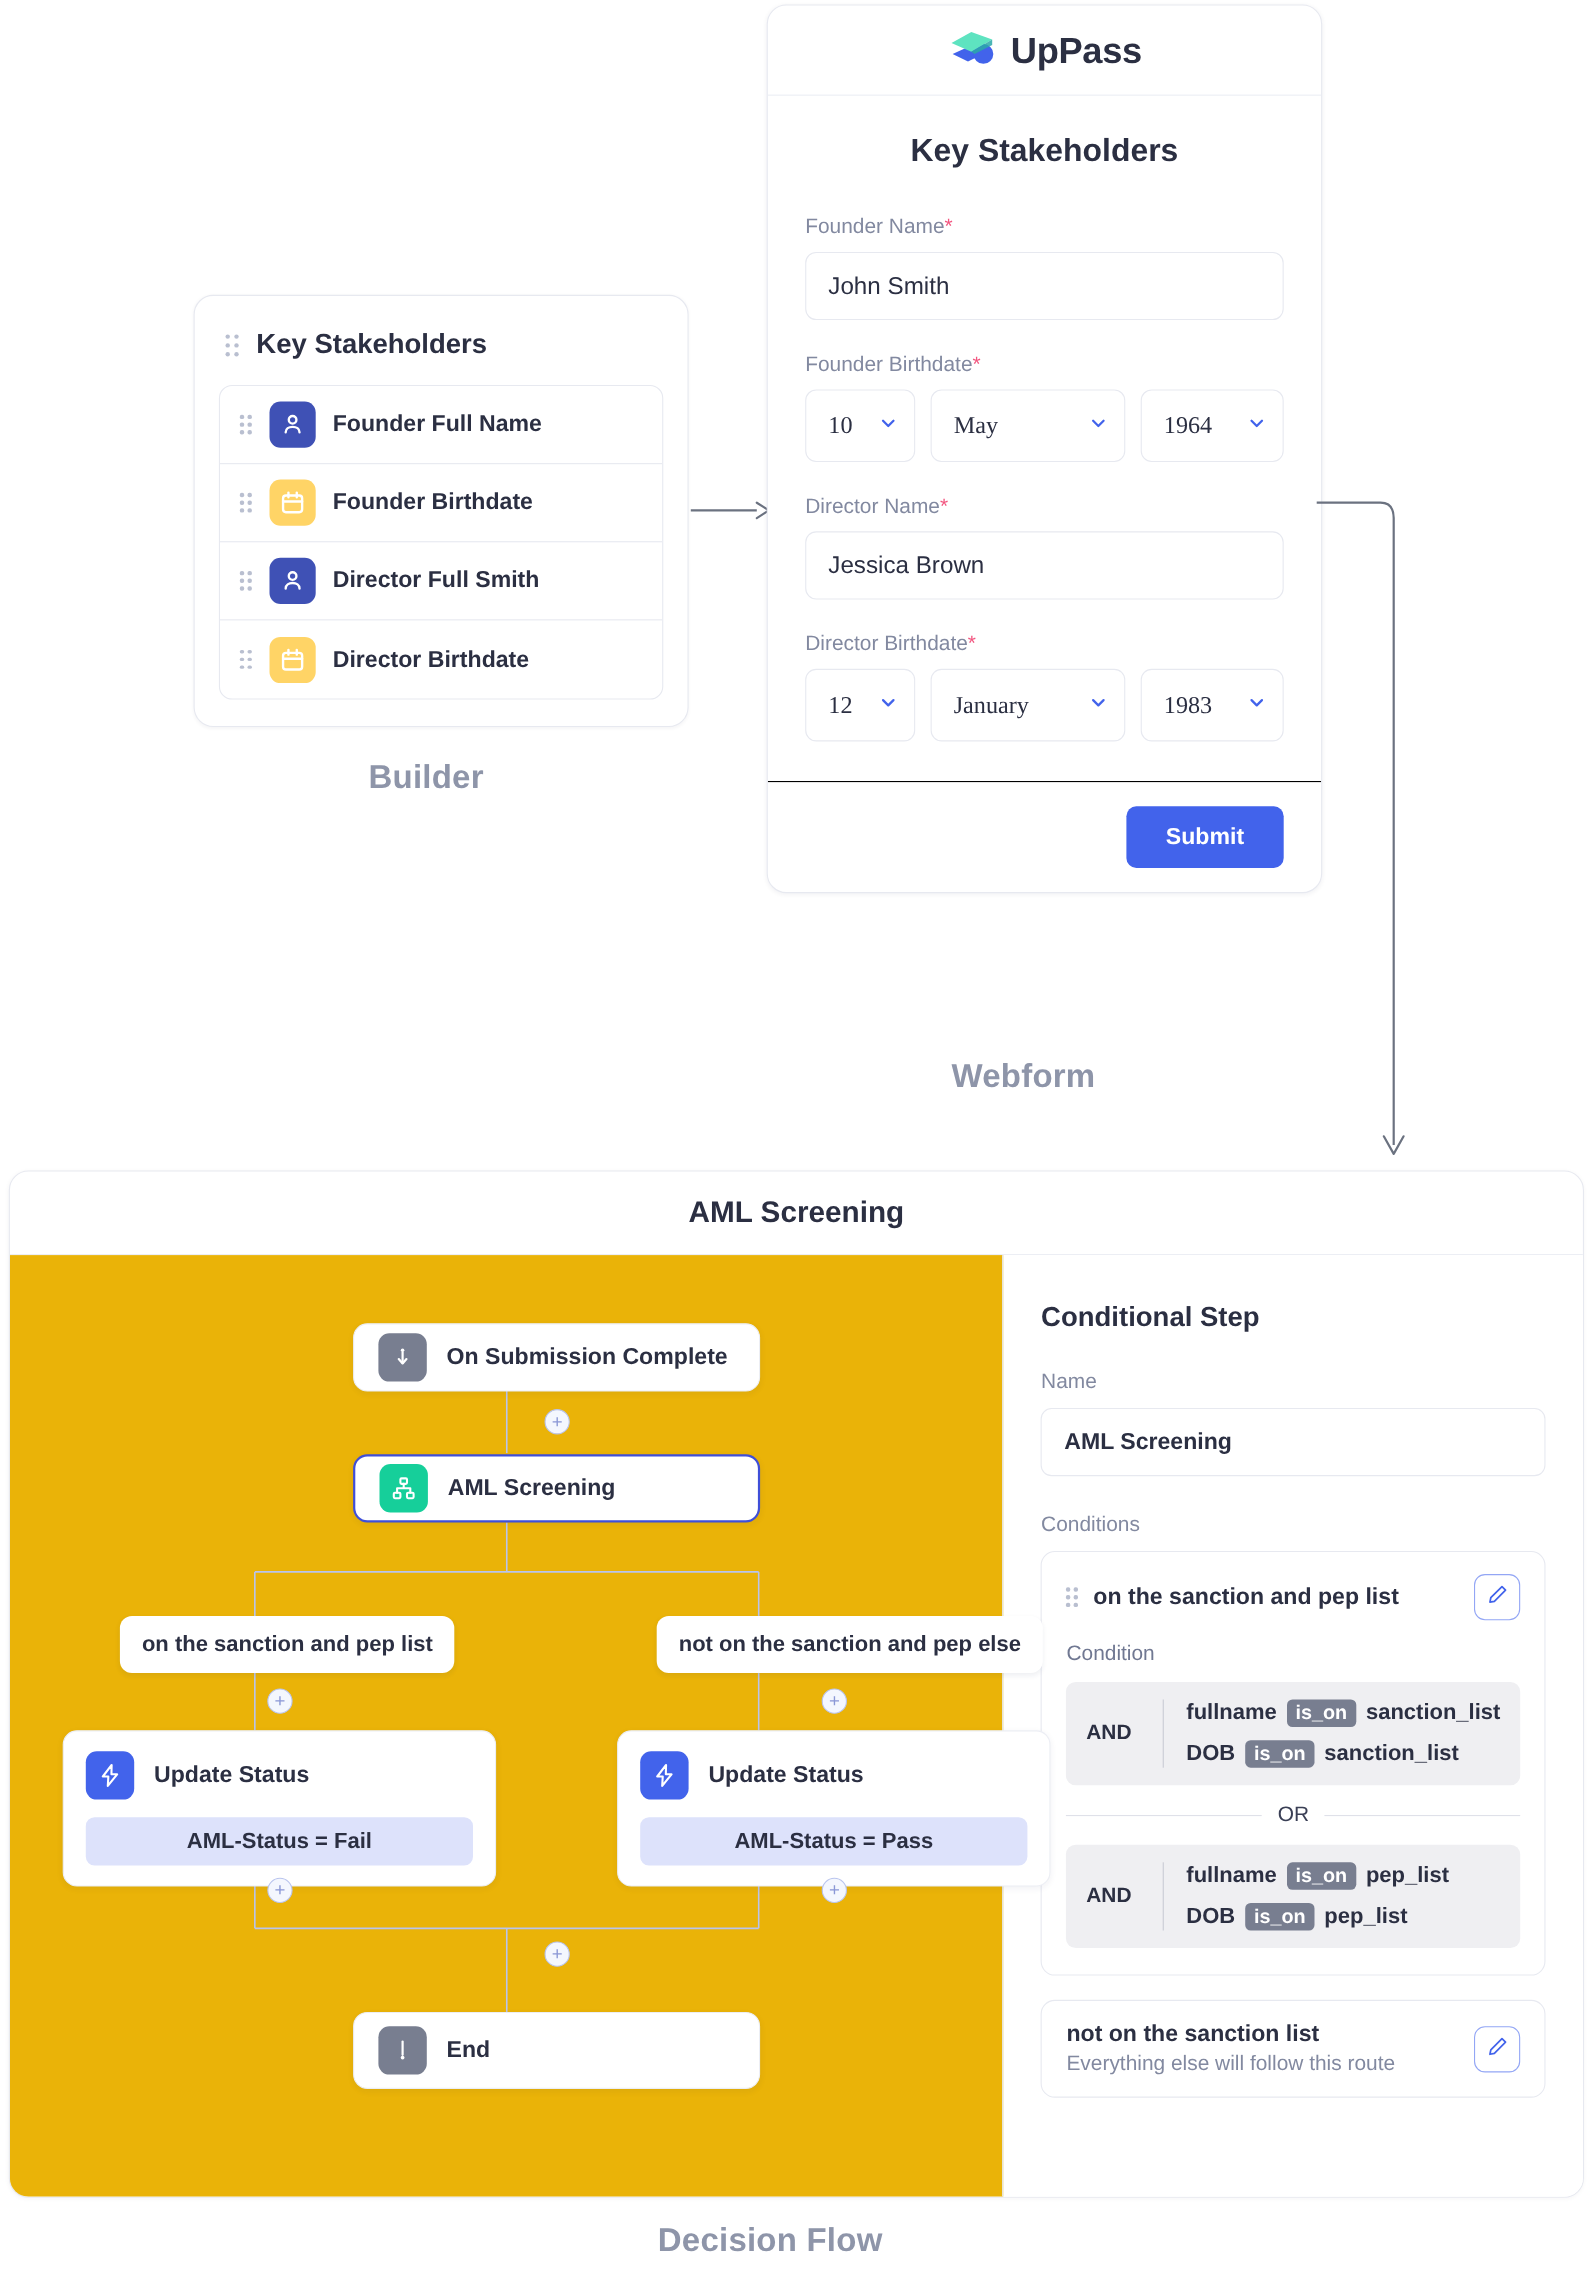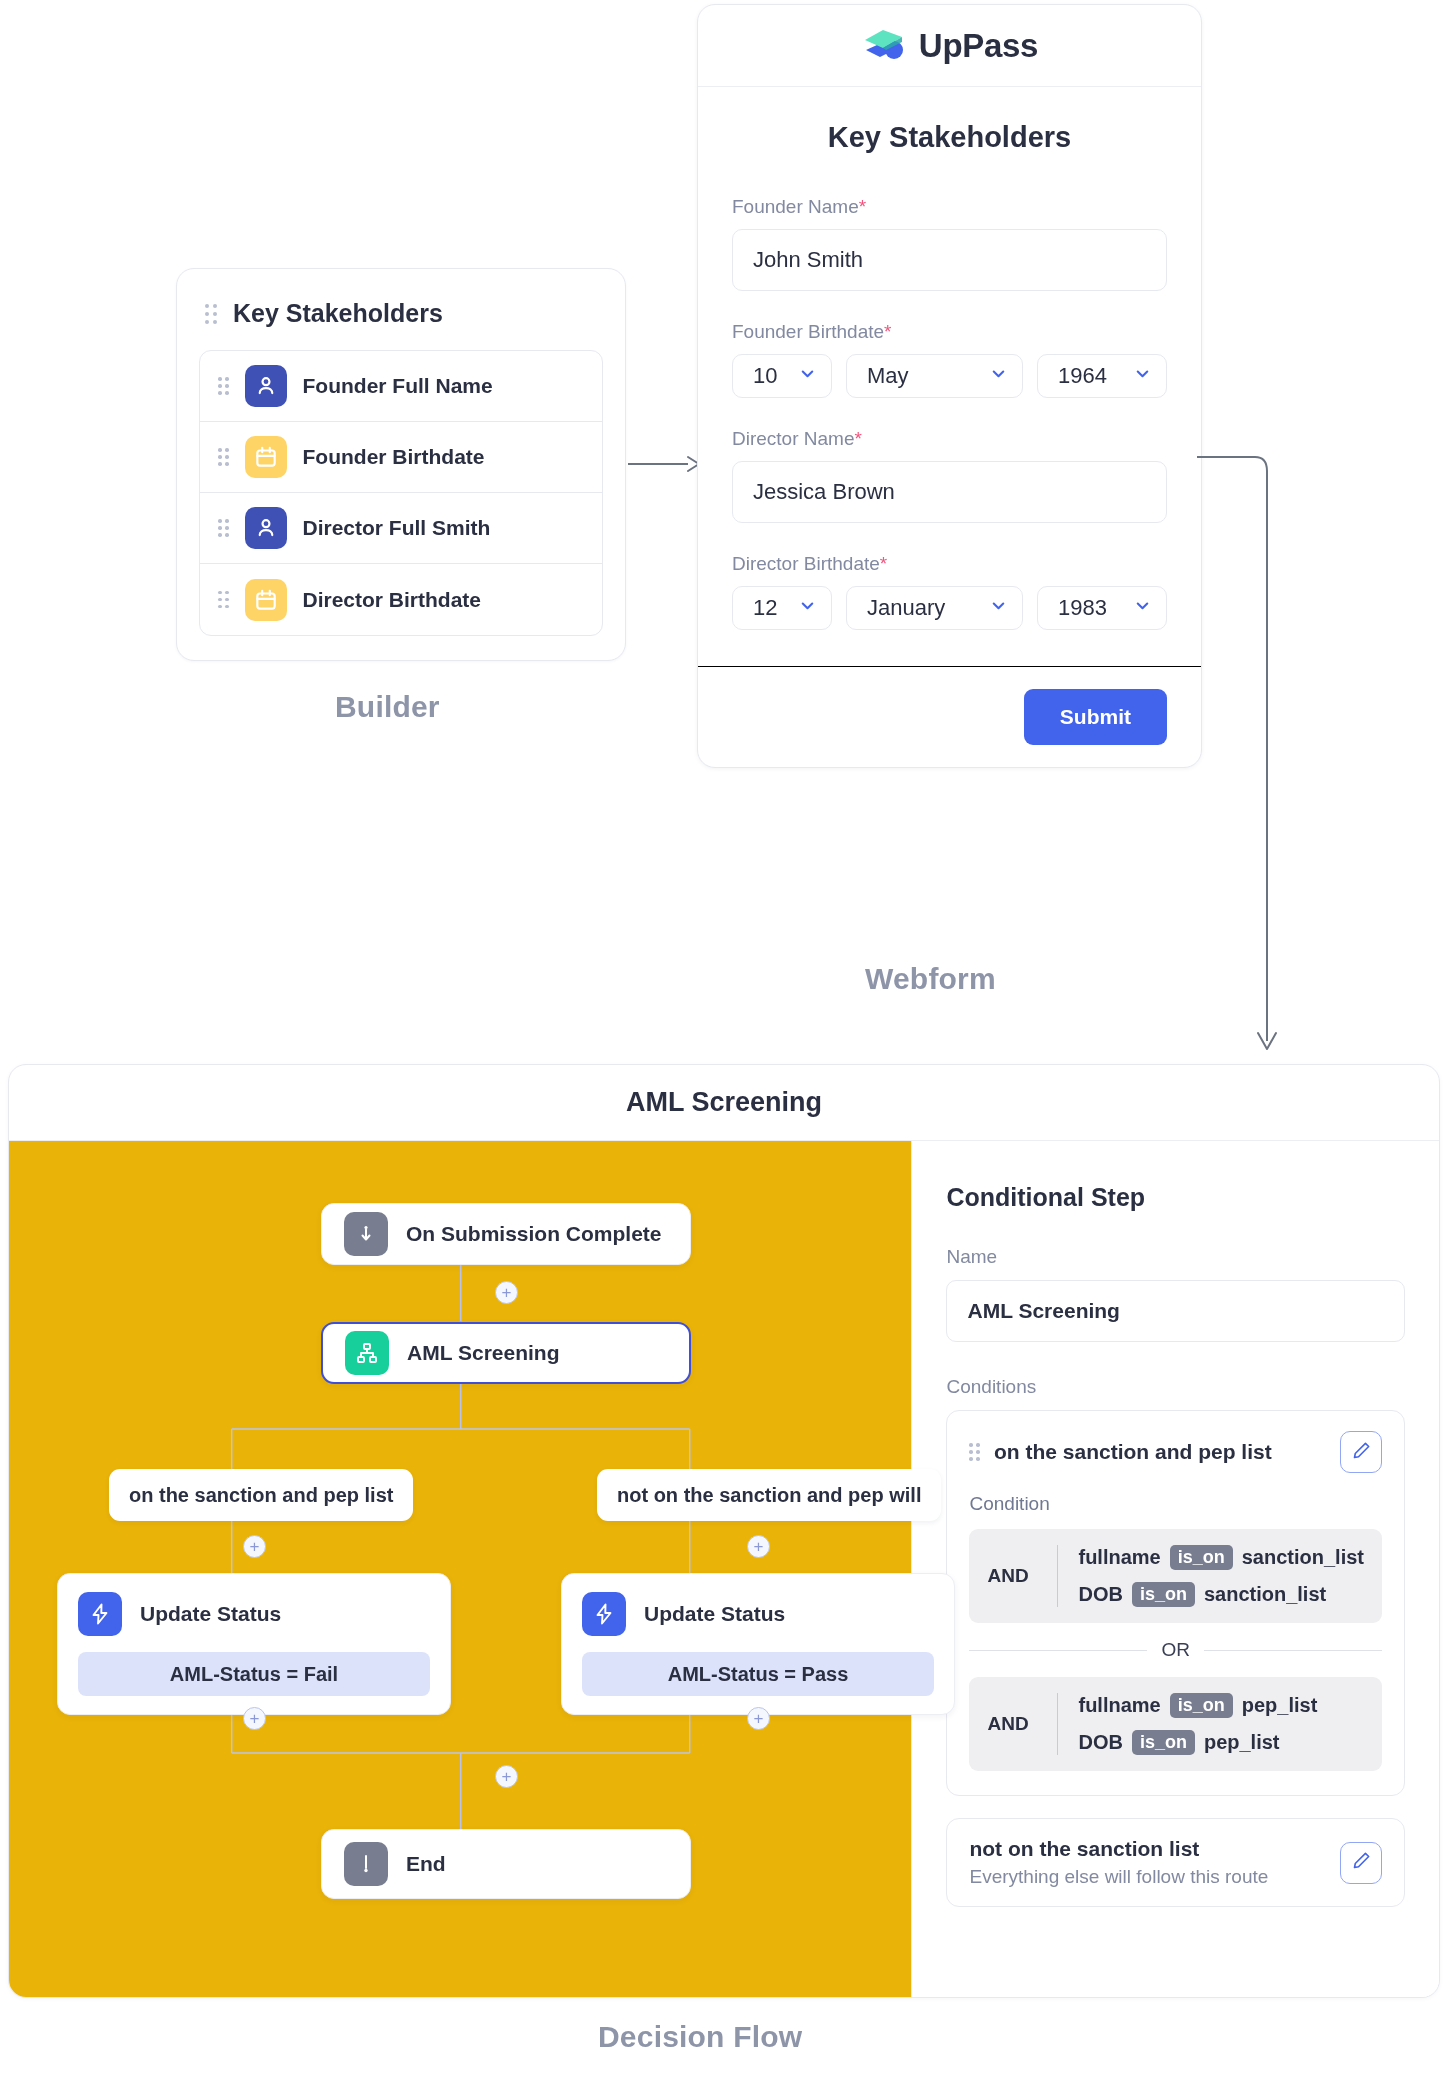--- a/index.html
+++ b/index.html
@@ -112,23 +112,23 @@
     border:1px solid #e7e9f0; border-radius:10px;
     background:#fff;
     font-size:22px; color:#2b2f42;
     padding: 0 20px;
     font-family:"Liberation Sans", sans-serif;
     margin-bottom: 30px;
     display:flex; align-items:center;
   }
   .wf-dates { display:flex; gap:14px; margin-bottom: 30px; }
   .sel {
-    height:44px; border:1px solid #e7e9f0; border-radius:10px;
+    height:66px; border:1px solid #e7e9f0; border-radius:10px;
     background:#fff; display:flex; align-items:center; justify-content:space-between;
-    padding: 0 14px 0 20px; font-size:22px; color:#2b2f42; gap: 10px;
+    padding: 0 14px 0 20px; font-size:22px; color:#2b2f42; gap: 10px; font-family: Liberation Serif, serif;
   }
   .sel.day   { width:100px; }
   .sel.month { flex:1; }
   .sel.year  { width:130px; }
   .chev { flex:0 0 auto; }
   #webform .wf-foot {
     border-top: 1px solid #000000;
     padding: 22px 34px;
     display:flex; justify-content:flex-end;
   }
@@ -509,21 +509,21 @@
             <rect x="9" y="3" width="6" height="5" rx="1"></rect>
             <rect x="3" y="16" width="6" height="5" rx="1"></rect>
             <rect x="15" y="16" width="6" height="5" rx="1"></rect>
             <path d="M12 8 v4 M6 16 v-4 h12 v4"></path>
           </svg>
         </span>
         <span class="nlabel">AML Screening</span>
       </div>
 
       <div class="chip" style="left:100px; top:328px;">on the sanction and pep list</div>
-      <div class="chip" style="left:588px; top:328px;">not on the sanction and pep will</div>
+      <div class="chip" style="left:588px; top:328px;">not on the sanction and pep else</div>
 
       <div class="plus" style="left:234px; top:394px;">+</div>
       <div class="plus" style="left:738px; top:394px;">+</div>
 
       <div class="node tall" style="left:48px; top:432px; width:394px;">
         <div class="nrow">
           <span class="nicon blue">
             <svg width="24" height="24" viewBox="0 0 24 24" fill="none" stroke="#fff" stroke-width="1.9" stroke-linejoin="round" stroke-linecap="round">
               <path d="M13.5 2.5 L5.5 13 h5 L10 21.5 L18.5 11 h-5.2 z"></path>
             </svg>

